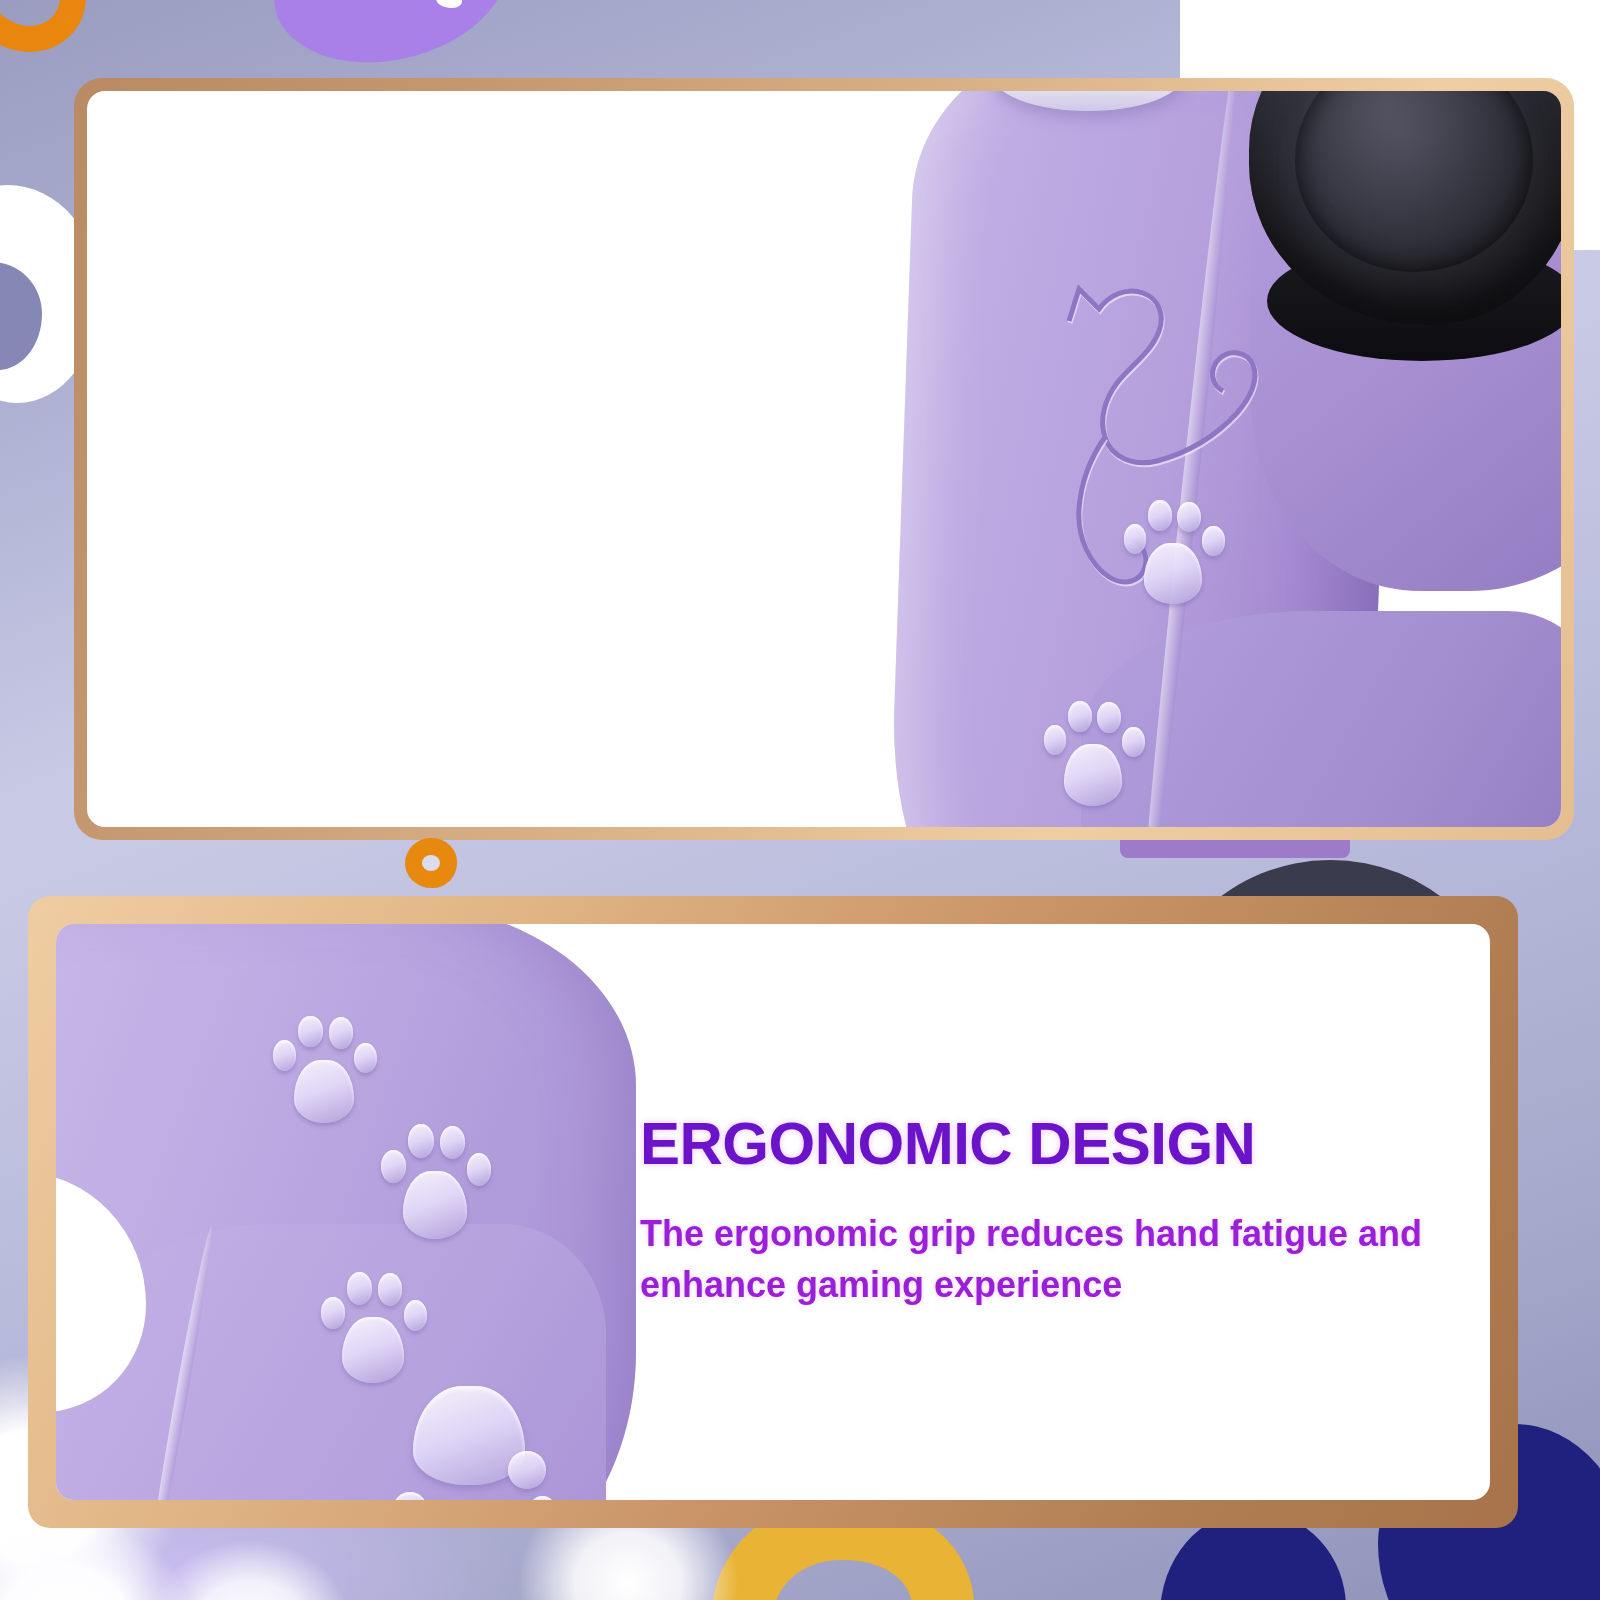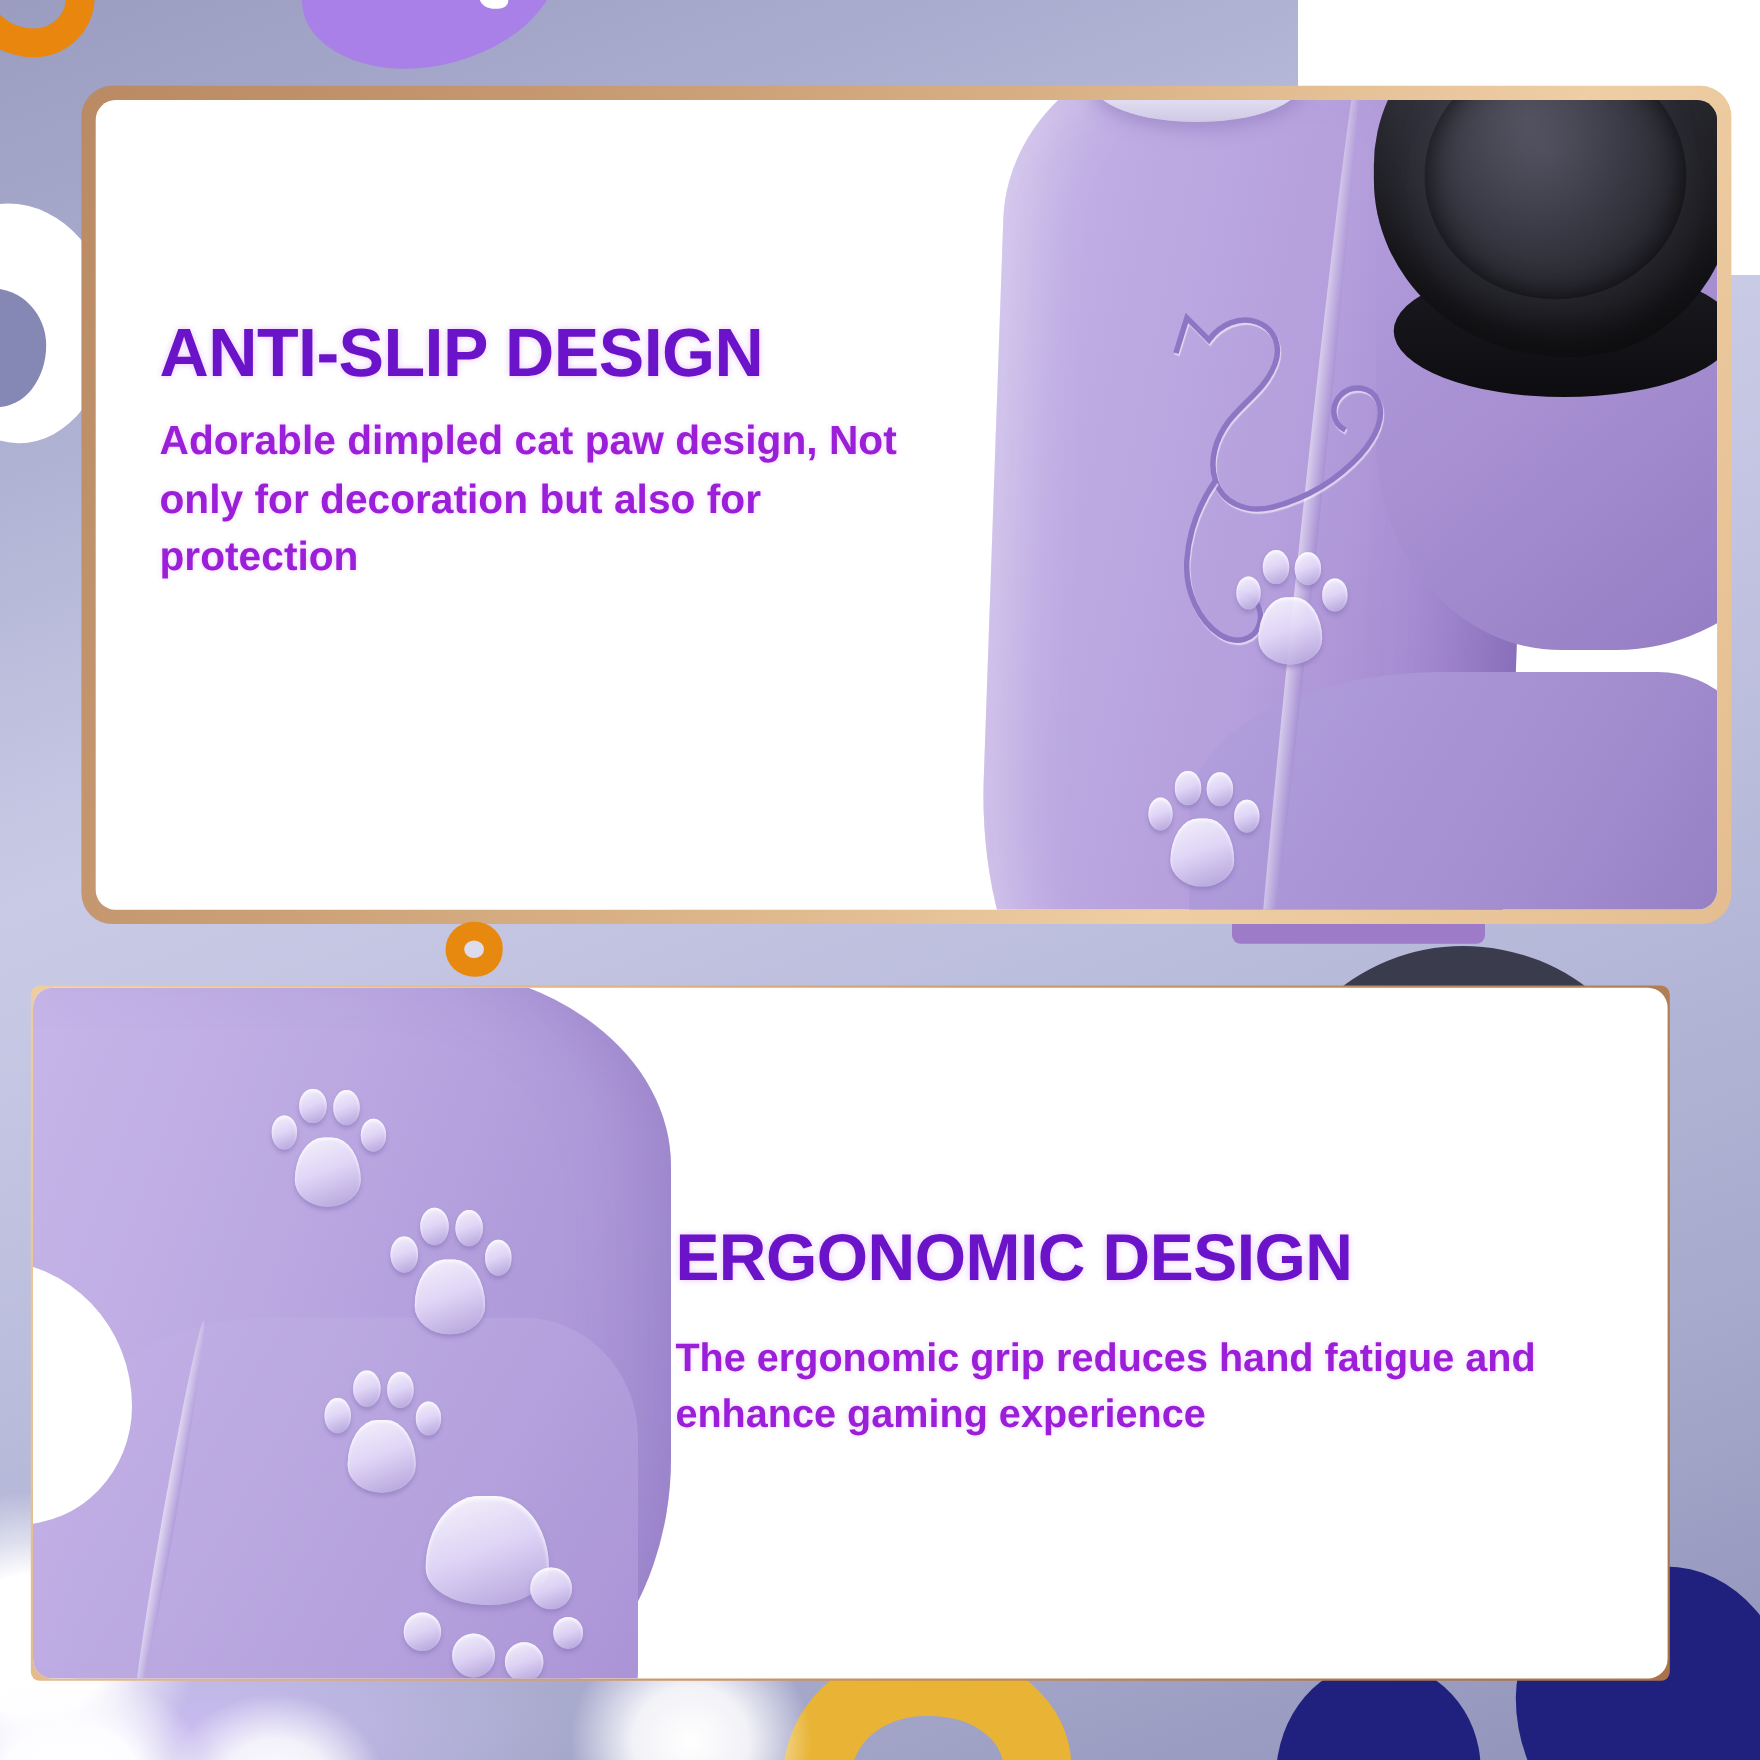--- a/index.html
+++ b/index.html
@@ -117,22 +117,22 @@
   #card-top{
     left:74px; top:78px; width:1500px; height:762px;
     background:linear-gradient(118deg,#B98A64 0%, #C59870 22%, #DCB489 50%, #EFCEA4 72%, #E4BE90 100%);
     padding:13px;
     border-radius:28px;
   }
   
   #card-bottom{
     left:28px; top:896px; width:1490px; height:632px;
     background:linear-gradient(300deg,#A8734A 0%, #B07D52 18%, #C99468 45%, #E0B484 72%, #EFCDA2 100%);
-    padding:2px;
-    border-radius:8px;
+    padding:28px;
+    border-radius:22px;
   }
   .card-inner{
     width:100%; height:100%;
     background:#ffffff;
     border-radius:18px;
     position:relative;
     overflow:hidden;
     display:flex;
   }
 
@@ -353,24 +353,20 @@
       <span class="pad"></span>
     </div>
     <div class="paw" style="left:950px; top:600px; width:112px; height:120px;">
       <span class="toe t1"></span>
       <span class="toe t2"></span>
       <span class="toe t3"></span>
       <span class="toe t4"></span>
       <span class="pad"></span>
     </div>
 
-    <div class="text-panel">
-      <h2 class="heading">ANTI-SLIP DESIGN</h2>
-      <p class="body-text">Adorable dimpled cat paw design, Not only for decoration but also for protection</p>
-    </div>
 
   </div>
 </div>
 
 <div id="connector-dot">
   <span class="hole"></span>
 </div>
 
 <div class="card" id="card-bottom">
   <div class="card-inner">

